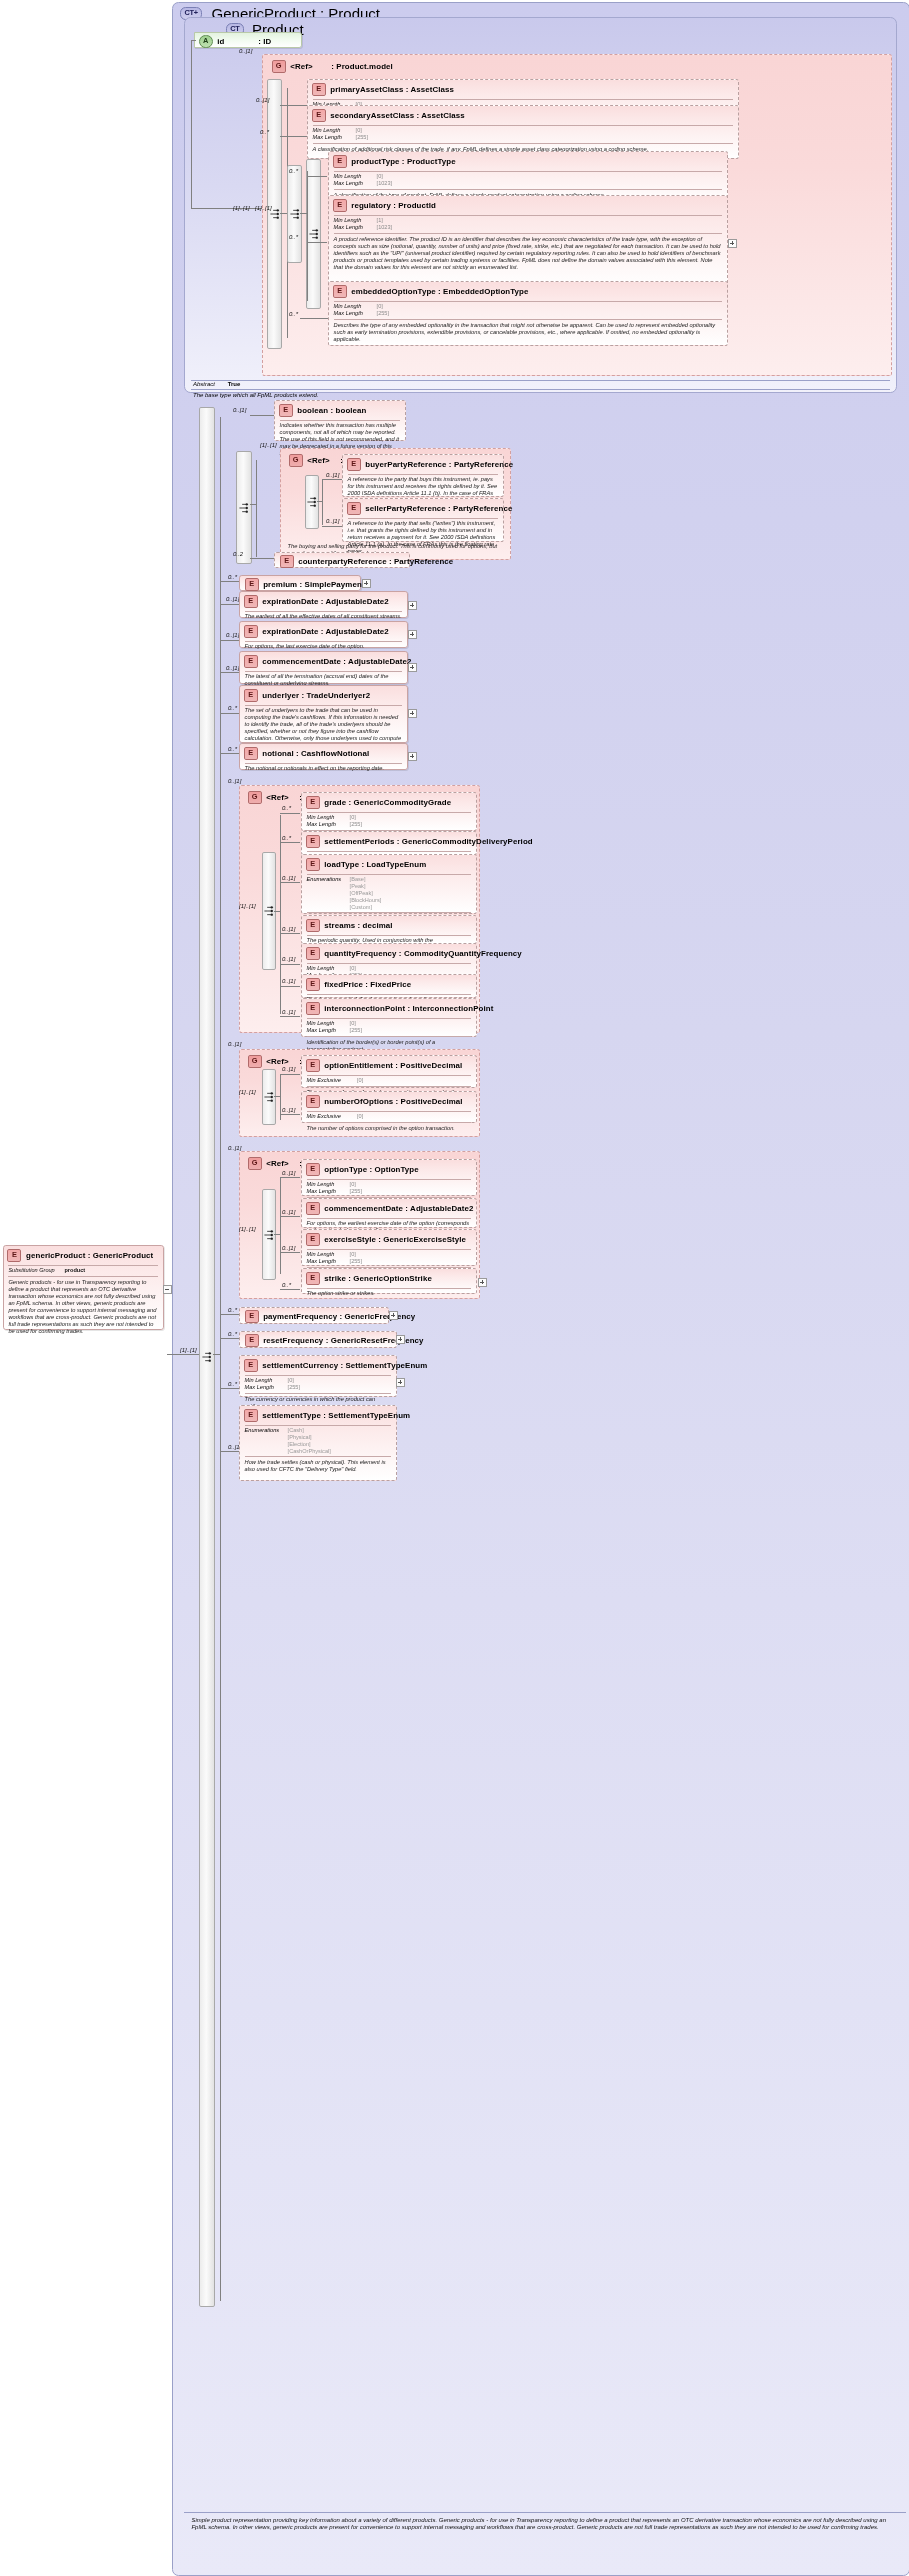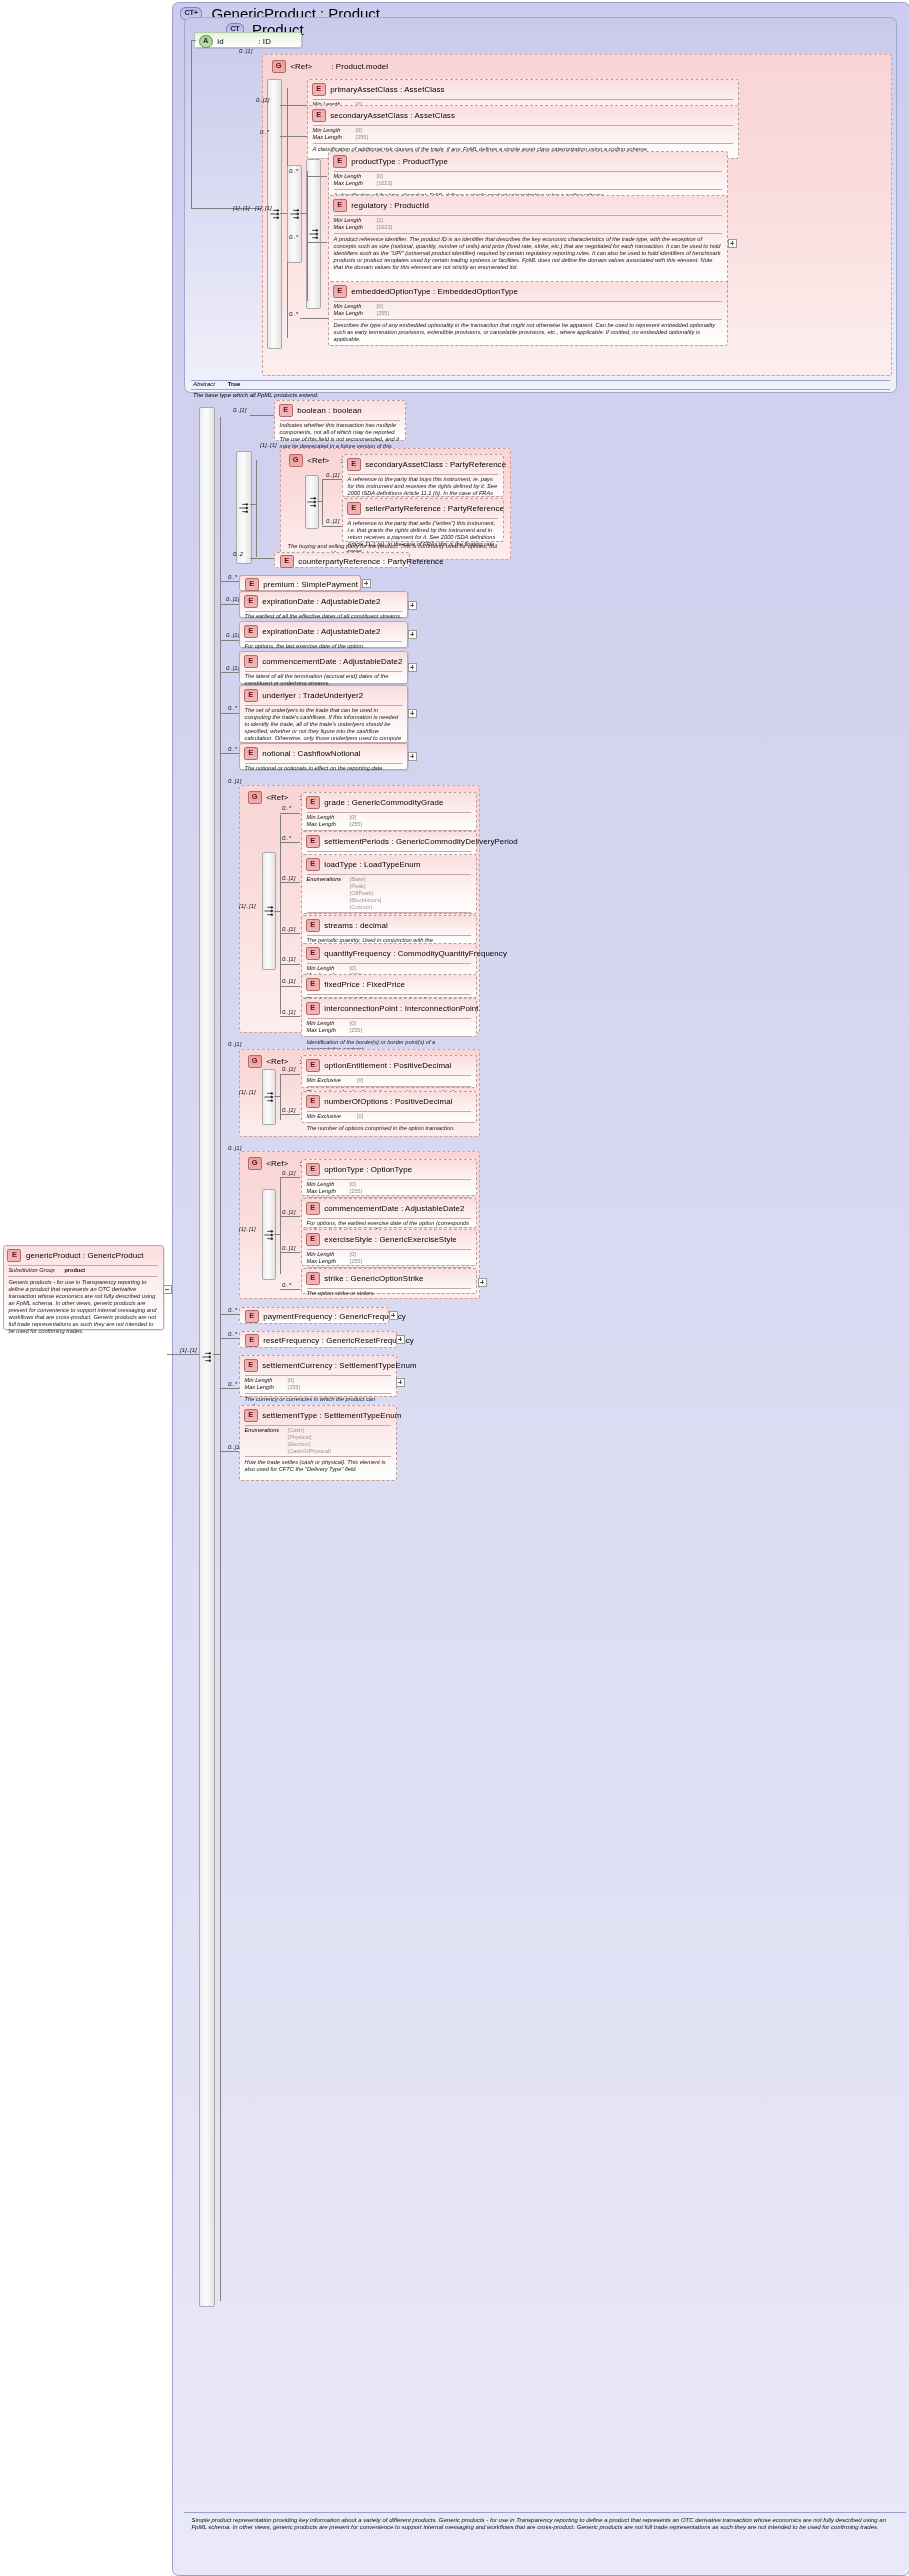--- a/index.html
+++ b/index.html
@@ -22,21 +22,21 @@
 
   .hdr{display:flex;align-items:center;padding:2.8px 4.6px 2.8px 3.7px;white-space:nowrap;}
   .ico{display:inline-block;width:12px;height:11px;line-height:10.2px;text-align:center;
        font-size:7.4px;font-weight:bold;border:0.9px solid #b06a6a;border-radius:1.9px;
        background:linear-gradient(180deg,#f4a8a8,#efb7b7);color:#5b1616;margin-right:4.6px;flex:none;}
   .ico.g{background:linear-gradient(180deg,#f09c9c,#eeadad);}
   .ico.a{border:0.9px solid #5f8c52;border-radius:6.5px;
          background:linear-gradient(180deg,#9fd08f,#bee0b0);color:#1d3d16;}
   .ico.ct{width:20.4px;border:0.9px solid #7a7fb4;border-radius:5.6px;
           background:linear-gradient(180deg,#b7b7e4,#cfcfee);color:#21215a;letter-spacing:-0.3px;}
-  .hdr .nm{font-size:7.9px;font-weight:normal;letter-spacing:0.1px;}
+  .hdr .nm{font-size:7.9px;font-weight:bold;letter-spacing:0.1px;}
   .sep{height:0.9px;background:#c7a9a9;margin:0 4.6px;}
   .facets{padding:1.9px 4.6px 1.9px 4.6px;font-size:5.6px;line-height:6.8px;}
   .facets .row{display:flex;}
   .facets .fk{font-style:italic;width:43px;flex:none;color:#111;}
   .facets .fv{color:#8c8c8c;}
   .facets .fv.blk{color:#111;font-weight:bold;font-style:normal;}
   .doc{padding:1.9px 4.6px 2.8px 4.6px;font-size:5.7px;line-height:7px;font-style:italic;color:#1a1a1a;}
   .enums{padding:1.9px 4.6px;font-size:5.6px;line-height:6.8px;display:flex;}
   .enums .ek{font-style:italic;width:43px;flex:none;}
   .enums .ev{color:#9a9a9a;}
@@ -307,21 +307,21 @@
       </svg>
   </div>
   <div class="ln v" style="left:322px;top:479px;height:46px;"></div>
   <div class="ln h" style="left:317px;top:501px;width:5.6px;"></div>
 
   <div class="card" style="left:326px;top:472px;">0..[1]</div>
   <div class="ln h" style="left:322px;top:479px;width:20.4px;"></div>
   <div class="elem dashed" style="left:342px;top:454px;width:160px;height:41px;">
     <div class="hdr">
         <span class="ico">E</span>
-      <span class="nm">secondaryAssetClass : PartyReference</span>
+      <span class="nm">buyerPartyReference : PartyReference</span>
       </div>
     <div class="sep"></div>
     <div class="doc">A reference to the party that buys this instrument, ie. pays for this instrument and receives the rights defined by it. See 2000 ISDA definitions Article 11.1 (b). In the case of FRAs this the fixed rate payer.</div>
   </div>
 
   <div class="card" style="left:326px;top:518px;">0..[1]</div>
   <div class="ln h" style="left:322px;top:526px;width:20.4px;"></div>
   <div class="elem dashed" style="left:342px;top:498px;width:160px;height:42px;">
     <div class="hdr">
         <span class="ico">E</span>

